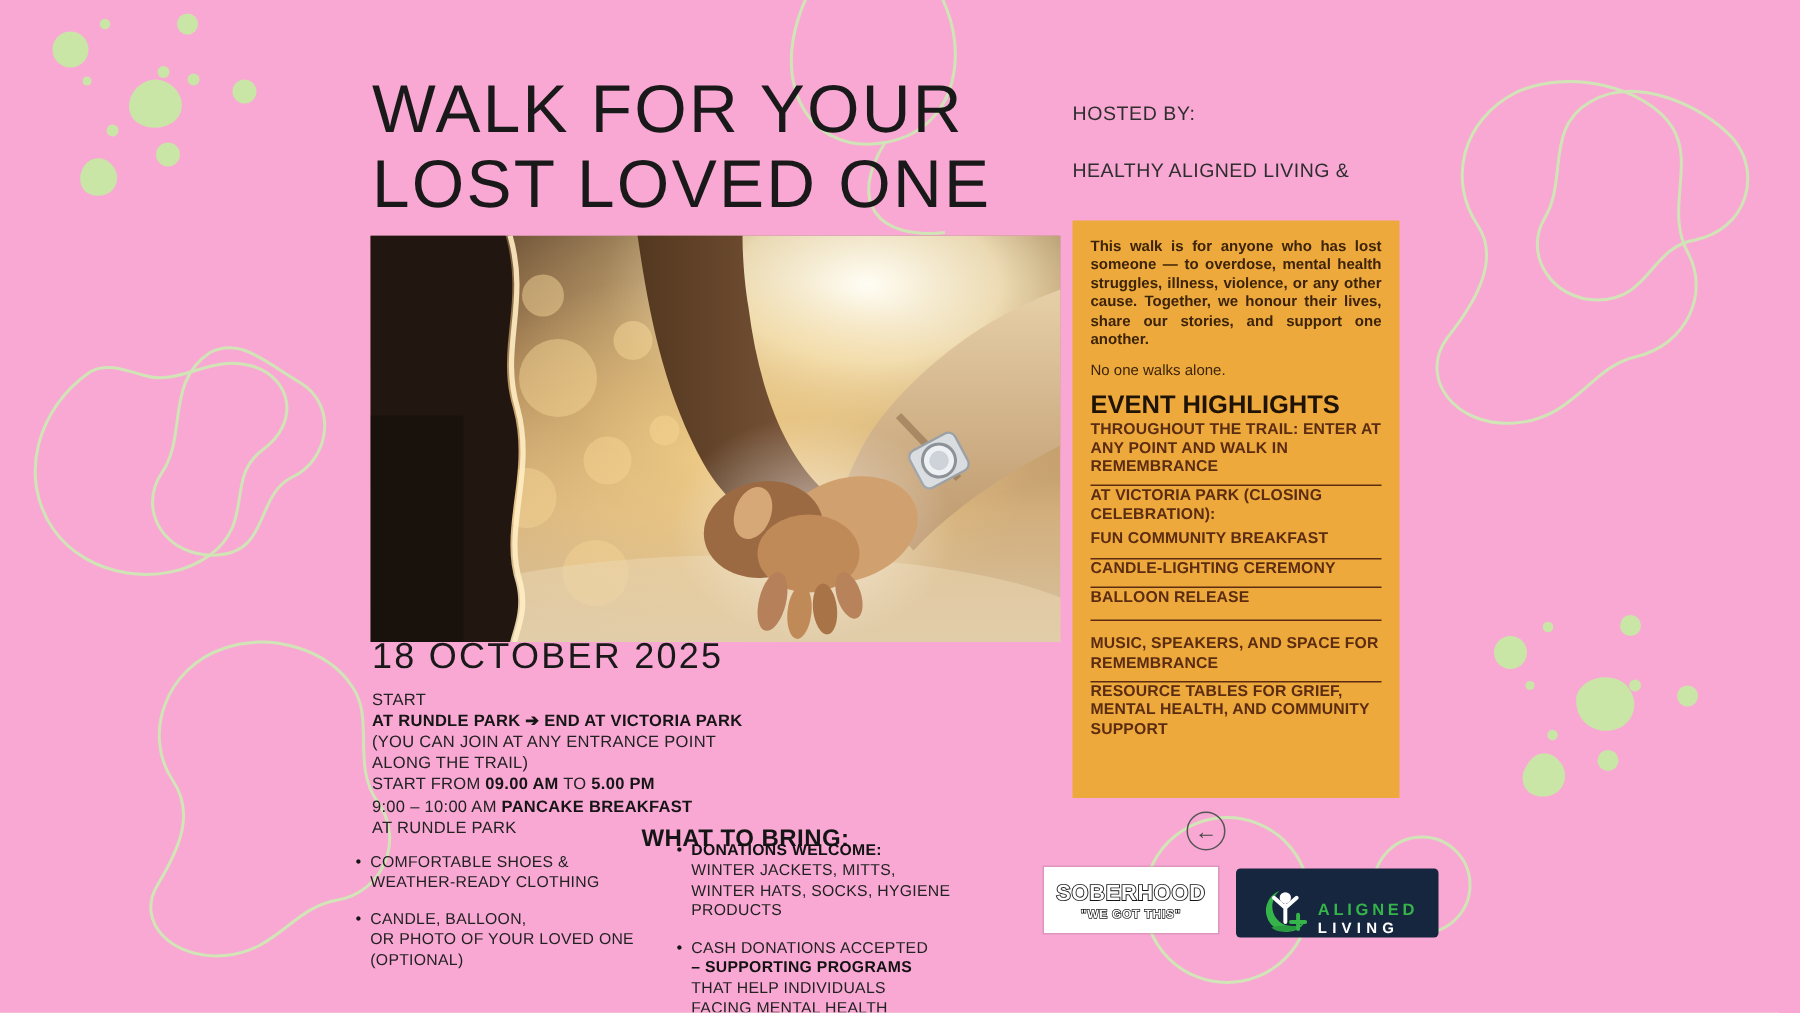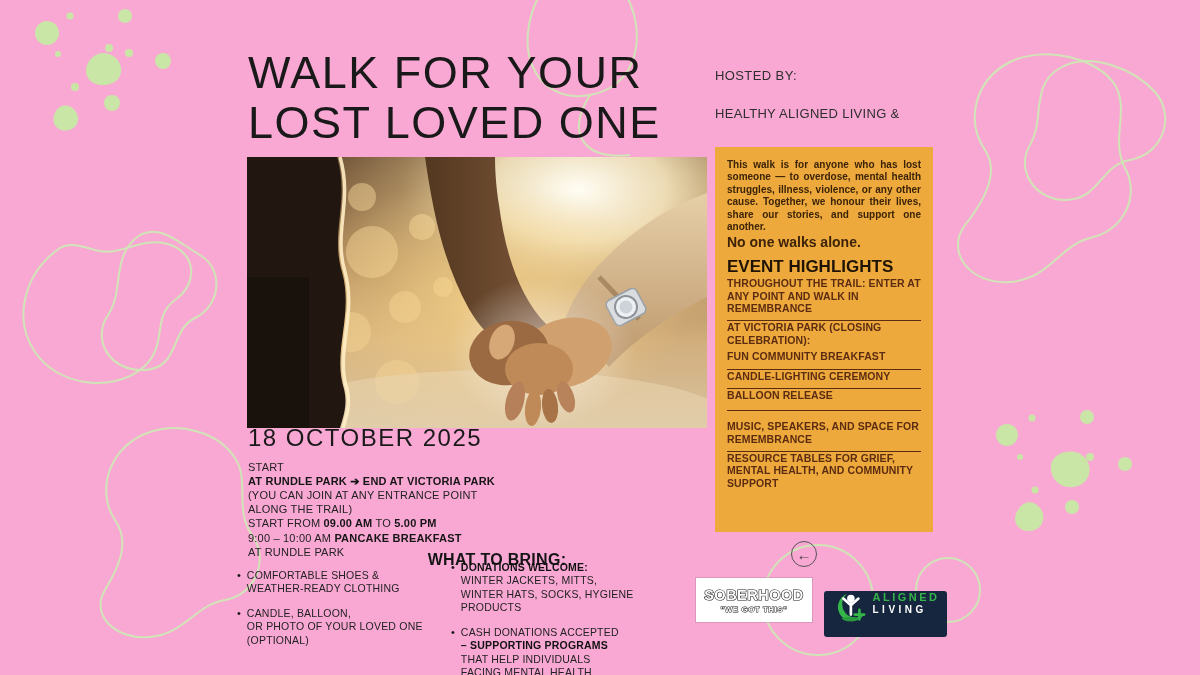--- a/index.html
+++ b/index.html
@@ -20,21 +20,21 @@
   .hosted .hb-names { margin-top:22px; font-size:13px; letter-spacing:0.3px; line-height:1.35; }
   .hosted .hb-names span { display:block; }
 
   .photo { position:absolute; left:247px; top:157px; width:460px; height:271px; z-index:1; }
 
   .infobox {
     position:absolute; left:715px; top:147px; width:218px; height:385px; z-index:2;
     background:#eda93b; padding:12px 12px; overflow:hidden; color:#42260c;
   }
   .ib-intro { font-size:10px; font-weight:bold; line-height:1.24; text-align:justify; color:#3c2309; }
-  .ib-tagline { font-size:14px; font-weight:bold; color:#3c2309; margin-top:1px; }
+  .ib-tagline { font-size:10px; font-weight:normal; color:#3c2309; margin-top:9px; }
   .ib-hl-title { font-size:17px; font-weight:bold; color:#1f1306; margin-top:7px; }
   .ib-item { font-size:10.5px; font-weight:bold; line-height:1.18; color:#5c2c12; letter-spacing:0.1px; margin-top:0; }
   .ib-div { border:none; border-top:1.5px solid #5c2c12; margin:6px 0 0 0; }
   .ib-div.big-gap { margin-top:9px; margin-bottom:9px; }
   .gap-sm { height:4px; }
 
   .back-circle {
     position:absolute; left:791px; top:541px; z-index:2;
     width:26px; height:26px; border:1.4px solid #555; border-radius:50%;
     display:flex; align-items:center; justify-content:center;
@@ -70,22 +70,22 @@
   .b-lines .bold { font-weight:bold; color:#121212; }
 
   .soberhood {
     position:absolute; left:696px; top:578px; z-index:2;
     width:116px; height:44px; background:#ffffff;
     box-shadow:0 0 0 1px rgba(0,0,0,0.10);
     display:flex; align-items:center; justify-content:center;
   }
   .aligned {
     position:absolute; left:824px; top:579px; z-index:2;
-    width:123px; height:46px; background:#16263f; border-radius:3px;
-    display:flex; align-items:flex-start; justify-content:center; gap:7px;margin-top:12px;
+    width:135px; height:46px; background:#16263f; border-radius:3px;
+    display:flex; align-items:flex-end; justify-content:center; gap:7px;
   }
   .al-text { display:flex; flex-direction:column; line-height:1.15; }
   .al-1 { color:#35b44a; font-weight:bold; font-size:11px; letter-spacing:2.5px; }
   .al-2 { color:#ffffff; font-weight:bold; font-size:10px; letter-spacing:3.5px; }
 </style>
 </head>
 <body>
 
 <div id="canvas">
 

